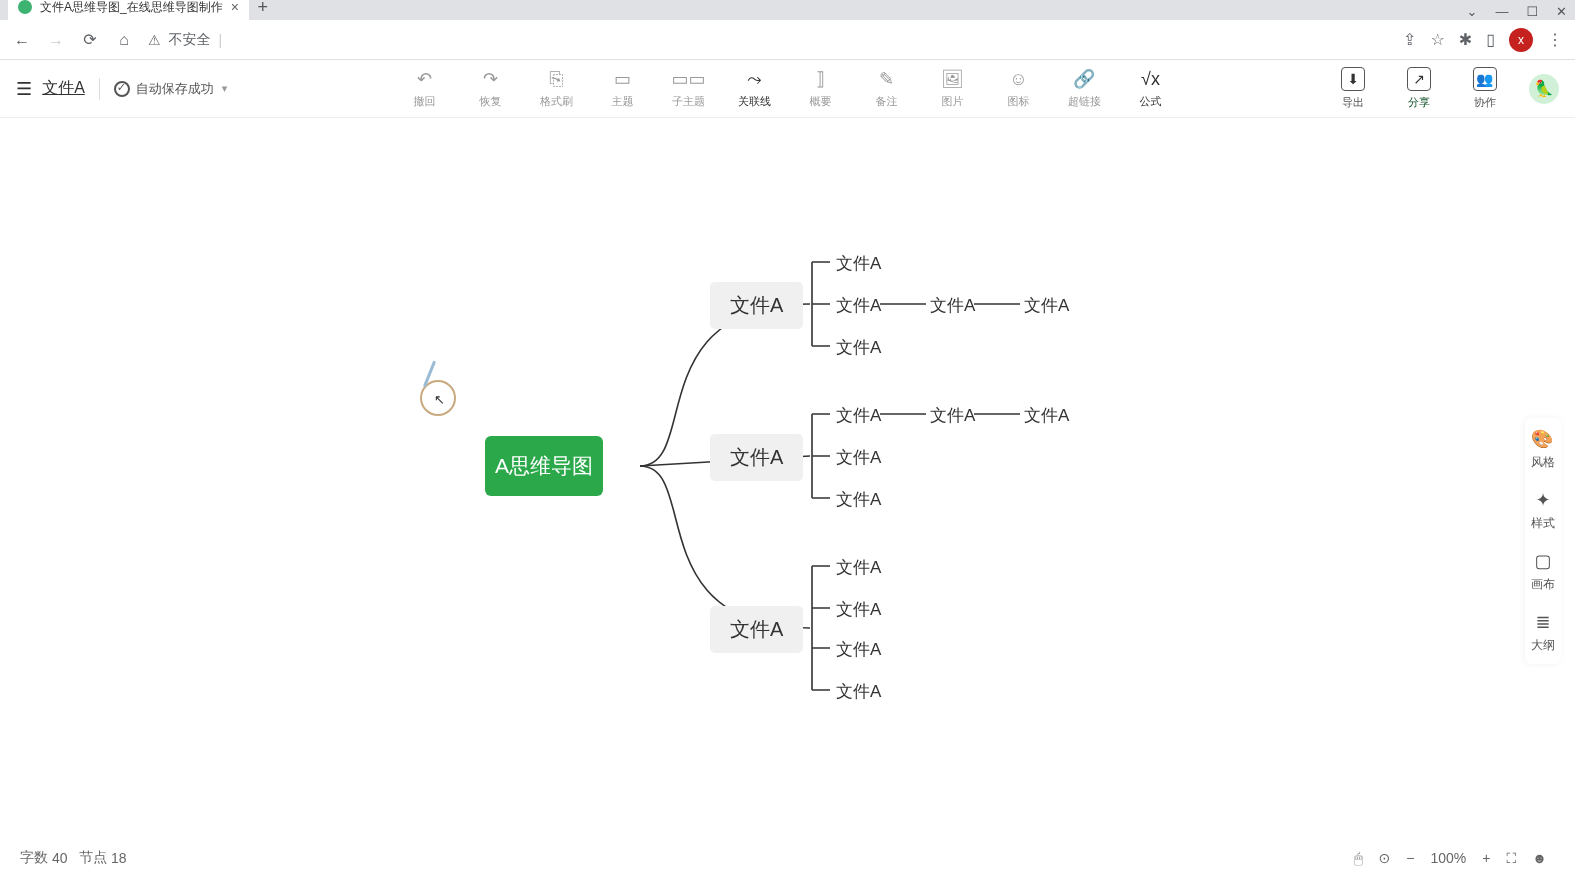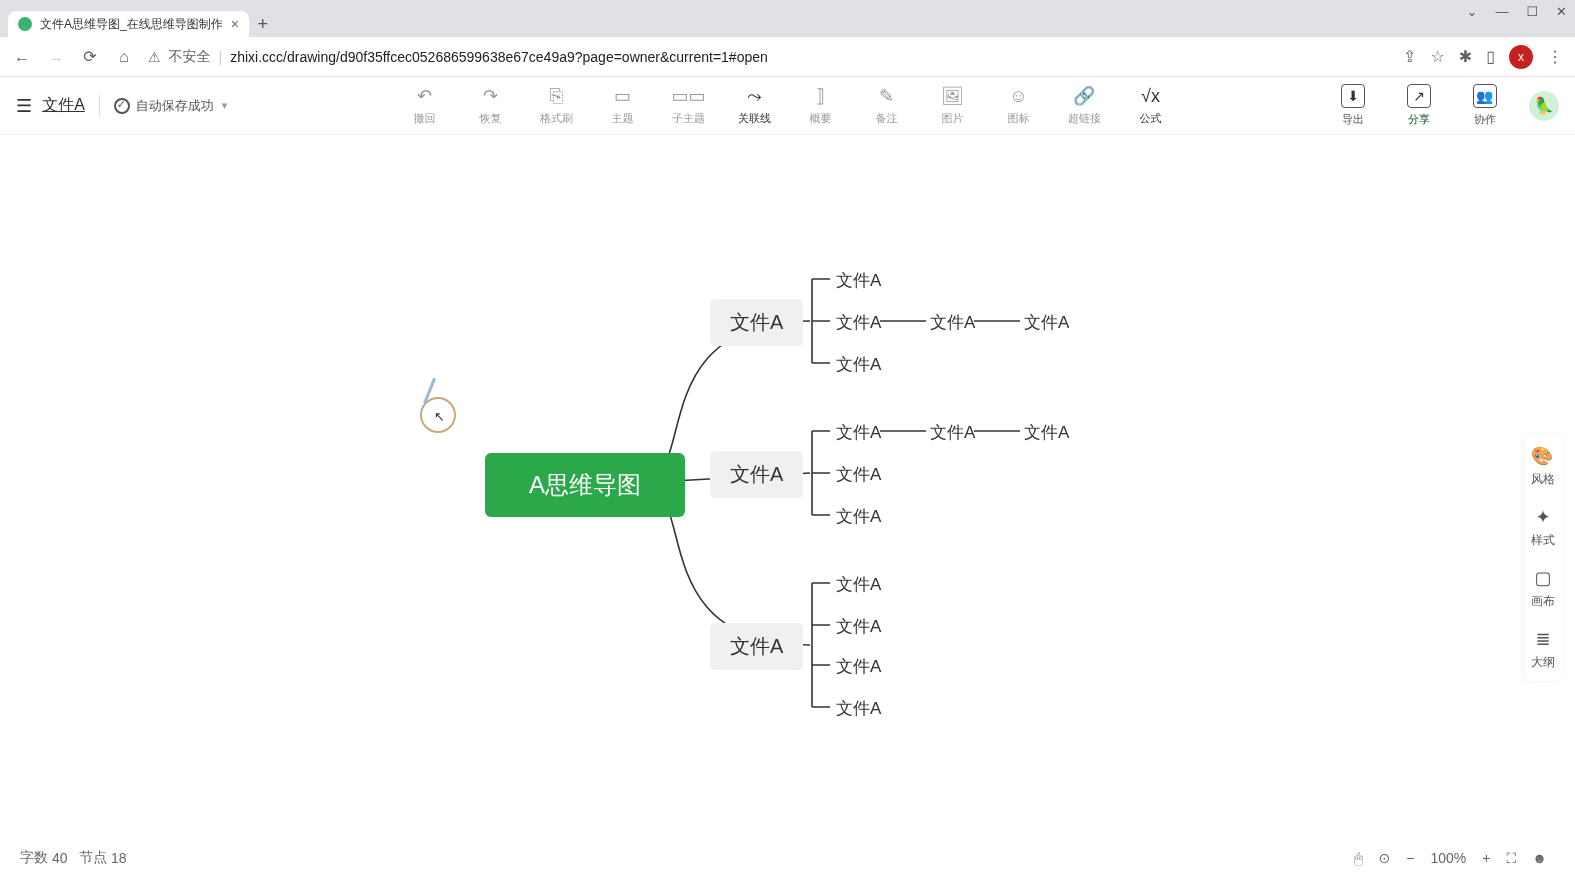--- a/index.html
+++ b/index.html
@@ -1,19 +1,19 @@
 <!DOCTYPE html>
 <html><head>
 <meta charset="utf-8">
 <style>
 * { margin: 0; padding: 0; box-sizing: border-box; font-family: "Microsoft YaHei", "PingFang SC", Arial, sans-serif; }
 html, body { width: 1575px; height: 876px; overflow: hidden; background: #fff; }
 
 
-.browser-tabs { height: 37px; background: #dfe1e4; display: flex; align-items: flex-end; padding: 0 8px; }
+.browser-tabs { height: 20px; background: #dfe1e4; display: flex; align-items: flex-end; padding: 0 8px; }
 .tab { height: 26px; background: #fff; border-radius: 8px 8px 0 0; display: flex; align-items: center; padding: 0 10px; gap: 8px; min-width: 220px; font-size: 12px; color: #333; }
 .tab .favicon { width: 14px; height: 14px; background: #3cb371; border-radius: 50%; display: inline-block; }
 .tab-close { color: #666; font-size: 14px; cursor: pointer; }
 .new-tab { width: 28px; height: 26px; display: flex; align-items: center; justify-content: center; color: #555; font-size: 18px; }
 .window-ctrls { position: absolute; right: 8px; top: 4px; display: flex; gap: 18px; color: #555; font-size: 13px; }
 
 .browser-addr { height: 40px; background: #fff; border-bottom: 1px solid #e0e0e0; display: flex; align-items: center; padding: 0 12px; gap: 14px; color: #5f6368; }
 .nav-btn { font-size: 16px; color: #5f6368; width: 20px; text-align: center; }
 .addr-bar { flex: 1; display: flex; align-items: center; gap: 8px; font-size: 14px; }
 .not-secure { color: #5f6368; }
@@ -36,21 +36,21 @@
 .tool-icon { font-size: 18px; color: #999; height: 22px; display:flex; align-items:center; justify-content:center;}
 .tool-label { font-size: 11px; color: #999; }
 .tool-item.active .tool-icon, .tool-item.active .tool-label { color: #333; }
 
 .toolbar-right { position: absolute; right: 16px; display: flex; gap: 22px; align-items: center; }
 .avatar { width: 30px; height: 30px; border-radius: 50%; background: #d0f0d8; display:flex; align-items:center; justify-content:center; font-size:16px;}
 
 
 .canvas { position: relative; width: 100%; height: 740px; background: #fff; }
 .node { position: absolute; font-size: 17px; color: #333; }
-.node-root { background: #2ba84a; color: #fff; padding: 16px 44px; border-radius: 6px; font-size: 24px; font-weight: 500;}
+.node-root { background: #2ba84a; color: #fff; padding: 16px 10px; border-radius: 6px; font-size: 21px; font-weight: 500;}
 .node-branch { background: #f0f0f0; padding: 10px 20px; border-radius: 5px; font-size: 20px; }
 .node-leaf { font-size: 17px; }
 
 
 .side-panel { position: absolute; right: 14px; top: 300px; display: flex; flex-direction: column; gap: 18px; background: #fff; padding: 10px 6px; border-radius: 6px; box-shadow: -1px 0 6px rgba(0,0,0,0.06);}
 .side-item { display: flex; flex-direction: column; align-items: center; gap: 4px; color: #555; font-size: 12px; }
 .side-icon { font-size: 18px; color: #555; }
 
 
 .status-bar { position: absolute; bottom: 0; left: 0; right: 8px; height: 36px; display: flex; align-items: center; padding: 0 20px; font-size: 14px; color: #666; }
@@ -84,21 +84,20 @@
 
 <div class="browser-addr">
   <span class="nav-btn">←</span>
   <span class="nav-btn" style="color:#ccc">→</span>
   <span class="nav-btn">⟳</span>
   <span class="nav-btn">⌂</span>
   <div class="addr-bar">
     <span>⚠</span>
     <span class="not-secure">不安全</span>
     <span style="color:#ccc">|</span>
-    <span class="url-text">zhixi.ccc/drawing/d90f35ffcec052686599638e67ce49a9?page=owner&amp;current=1#open</span>
   </div>
   <div class="addr-right">
     <span>⇪</span>
     <span>☆</span>
     <span>✱</span>
     <span>▯</span>
     <span class="profile-badge">x</span>
     <span>⋮</span>
   </div>
 </div>

